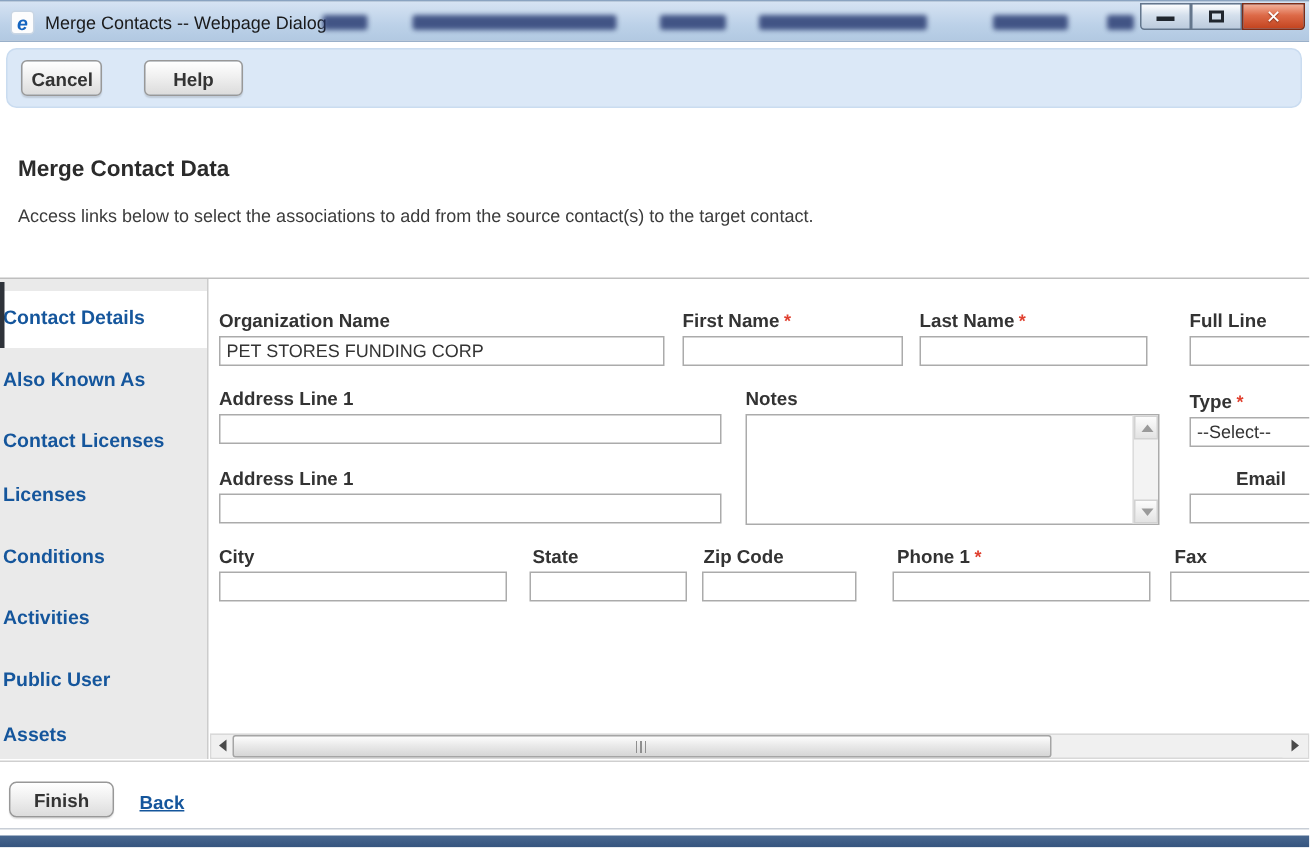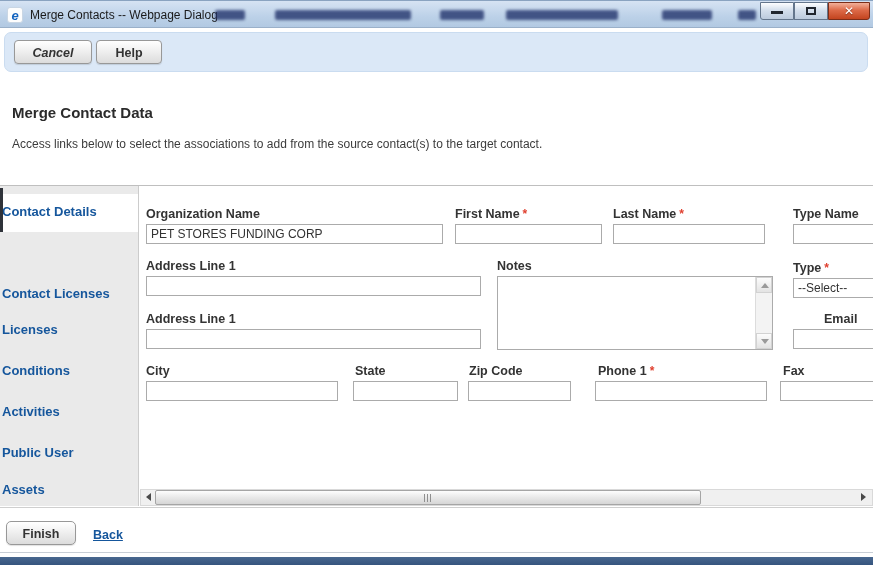--- a/index.html
+++ b/index.html
@@ -142,47 +142,48 @@
       <div class="win-btn max">
           <span class="glyph-max"></span>
         </div>
       <div class="win-btn close">
           <span class="glyph-close">✕</span>
         </div>
     </div>
   </div>
 
   <div class="toolbar"></div>
-  <button class="btn" style="left:14px;top:40px;width:78px;font-style:italic;">Cancel</button>
+  <button class="btn" style="left:14px;top:40px;width:54px;">Cancel</button>
   <button class="btn" style="left:96px;top:40px;width:66px;">Help</button>
 
   <div class="page-title">Merge Contact Data</div>
   <div class="page-desc">Access links below to select the associations to add from the source contact(s) to the target contact.</div>
   <div class="hrule"></div>
 
   <div class="sidebar">
     <div class="side-active-bg"></div>
     <div class="side-item" style="top:18px;">Contact Details</div>
+    <div class="side-item" style="top:59px;">Also Known As</div>
     <div class="side-item" style="top:100px;">Contact Licenses</div>
     <div class="side-item" style="top:136px;">Licenses</div>
     <div class="side-item" style="top:177px;">Conditions</div>
     <div class="side-item" style="top:218px;">Activities</div>
     <div class="side-item" style="top:259px;">Public User</div>
     <div class="side-item" style="top:296px;">Assets</div>
   </div>
   <div class="side-divider"></div>
   <div class="edge-artifact"></div>
 
   <div class="lbl" style="left:146px;top:207px;"><span>Organization Name</span></div>
   <input class="inp" style="left: 146px; top: 224px; width: 297px;" value="PET STORES FUNDING CORP">
   <div class="lbl" style="left:455px;top:207px;"><span>First Name</span><span class="req">*</span></div>
   <input class="inp" style="left: 455px; top: 224px; width: 147px;" value="">
   <div class="lbl" style="left:613px;top:207px;"><span>Last Name</span><span class="req">*</span></div>
   <input class="inp" style="left: 613px; top: 224px; width: 152px;" value="">
-  <div class="lbl" style="left:793px;top:207px;"><span>Type Name</span></div>
+  <div class="lbl" style="left:793px;top:207px;"><span>Full Line</span></div>
   <input class="inp" style="left: 793px; top: 224px; width: 88px;" value="">
 
   <div class="lbl" style="left:146px;top:259px;"><span>Address Line 1</span></div>
   <input class="inp" style="left: 146px; top: 276px; width: 335px;" value="">
   <div class="lbl" style="left:497px;top:259px;"><span>Notes</span></div>
   <div class="notes-area">
     <div class="vscroll">
       <div class="varrow up">
           <span class="tri-up"></span>
         </div>

